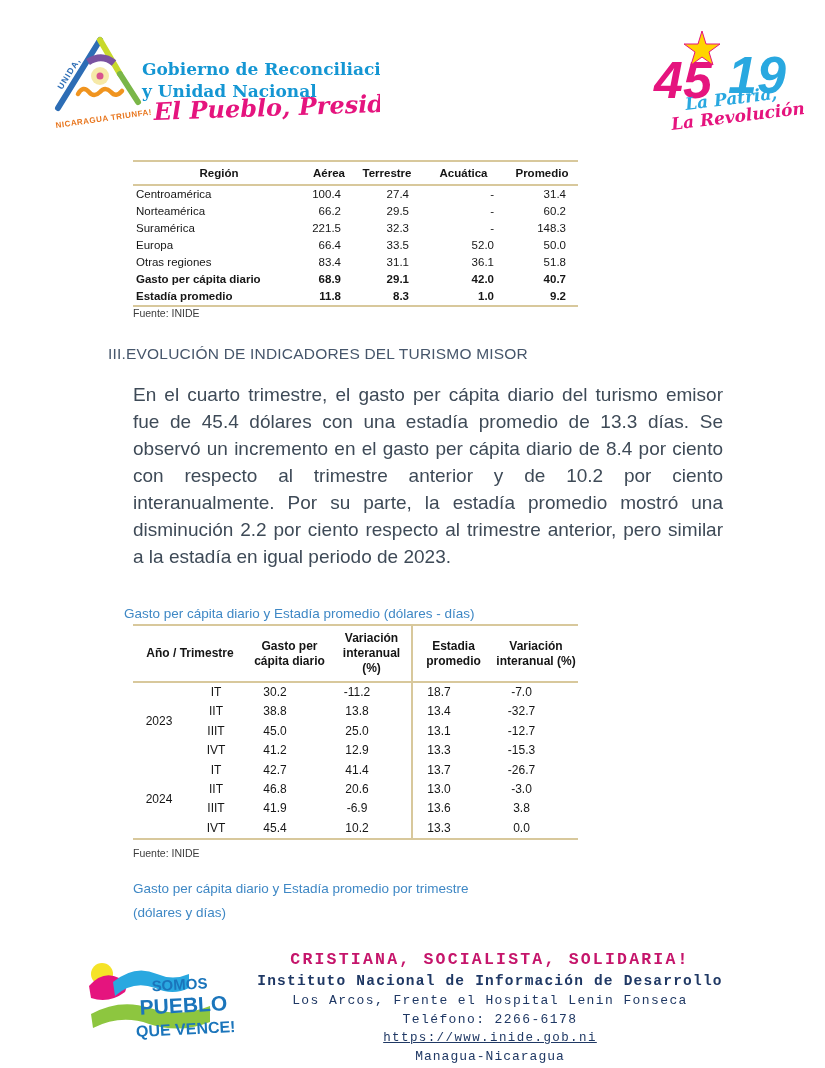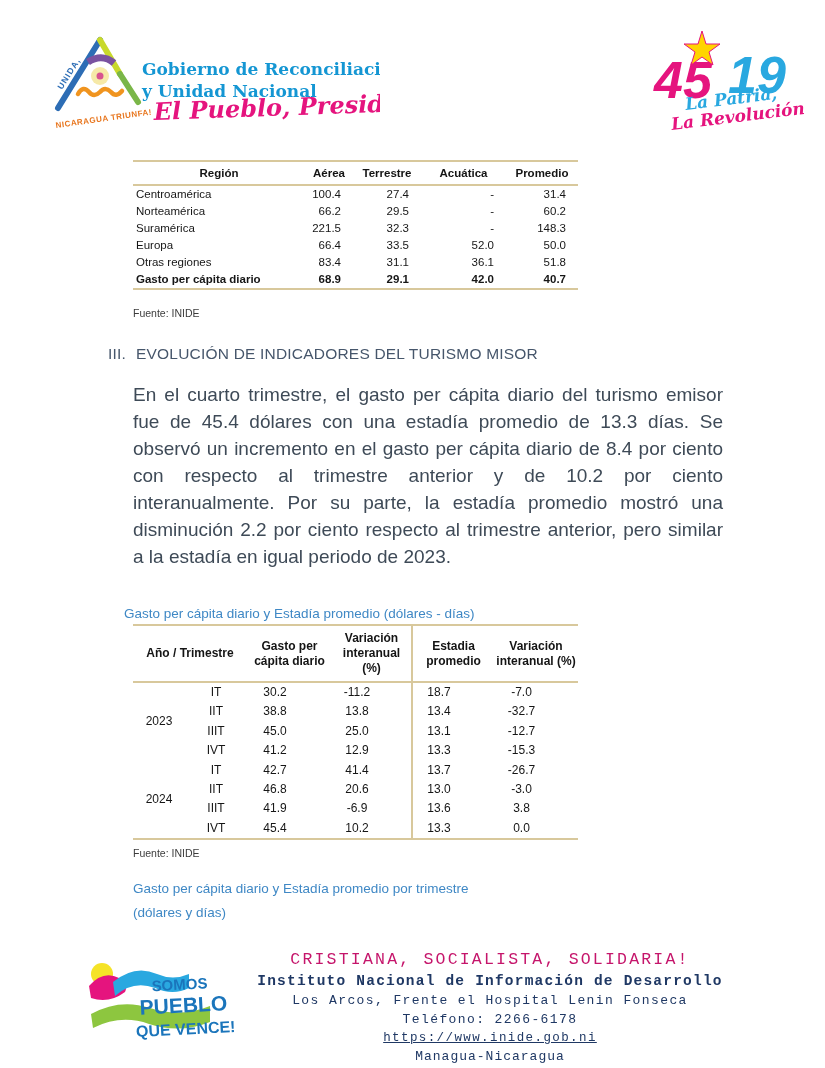--- a/index.html
+++ b/index.html
@@ -30,27 +30,27 @@
   .bold{font-weight:bold;}
   #table2{font-size:12px;}
   #table2 th{line-height:15px;padding:5px 2px;}
   #table2 td{height:19.4px;line-height:19.4px;}
   #table2 td.c-year,#table2 td.c-trim{text-align:center;}
   #table2 td.c-num2{text-align:center;padding-right:29px;}
   .divL{border-left:2px solid var(--tan);}
 
   .fuente{font-size:10.5px;color:#3c3c3c;}
 
-  .heading{display:flex;gap:10px;font-size:15.5px;color:var(--head);letter-spacing:.2px;}
+  .heading{display:flex;font-size:15.5px;color:var(--head);letter-spacing:.2px;}
   .para{width:590px;font-size:19px;line-height:27px;color:var(--ink);text-align:justify;}
   .caption{font-size:13.5px;line-height:24px;color:var(--blue);}
 
   
   .footer-text{width:500px;text-align:center;font-family:"Liberation Mono","DejaVu Sans Mono",monospace;color:var(--navy);}
-  .f-title{font-size:16.5px;font-weight:normal;letter-spacing:2.2px;color:var(--red);margin-bottom:4px;white-space:nowrap;}
+  .f-title{font-size:16.5px;font-weight:bold;letter-spacing:2.2px;color:var(--red);margin-bottom:4px;white-space:nowrap;}
   .f-inst{font-size:14.5px;font-weight:bold;letter-spacing:1.2px;margin-bottom:4px;white-space:nowrap;}
   .f-line{font-size:13px;letter-spacing:1.4px;margin-bottom:4px;white-space:nowrap;}
   .f-link{font-size:12.5px;letter-spacing:1.4px;margin-bottom:4px;display:block;color:var(--navy);text-decoration:underline;white-space:nowrap;}
   .f-loc{font-size:13px;letter-spacing:1px;white-space:nowrap;}
 </style>
 </head>
 <body>
 
 <div class="abs" style="left:0;top:0;width:825px;height:150px;">
 
@@ -137,20 +137,27 @@
           <td class="c-num">31.1</td>
           <td class="c-num">36.1</td>
           <td class="c-num">51.8</td>
         </tr>
         <tr>
           <td class="c-label bold">Gasto per cápita diario</td>
           <td class="c-num bold">68.9</td>
           <td class="c-num bold">29.1</td>
           <td class="c-num bold">42.0</td>
           <td class="c-num bold">40.7</td>
+        </tr>
+        <tr>
+          <td class="c-label bold">Estadía promedio</td>
+          <td class="c-num bold">11.8</td>
+          <td class="c-num bold">8.3</td>
+          <td class="c-num bold">1.0</td>
+          <td class="c-num bold">9.2</td>
         </tr>
       </tbody>
   </table>
 </div>
 <div class="abs fuente" style="left:133px;top:307px;">Fuente: INIDE</div>
 
 <div class="abs heading" style="left:108px;top:345px;">
   <span>III.</span>
   <span>EVOLUCIÓN DE INDICADORES DEL TURISMO MISOR</span>
 </div>

